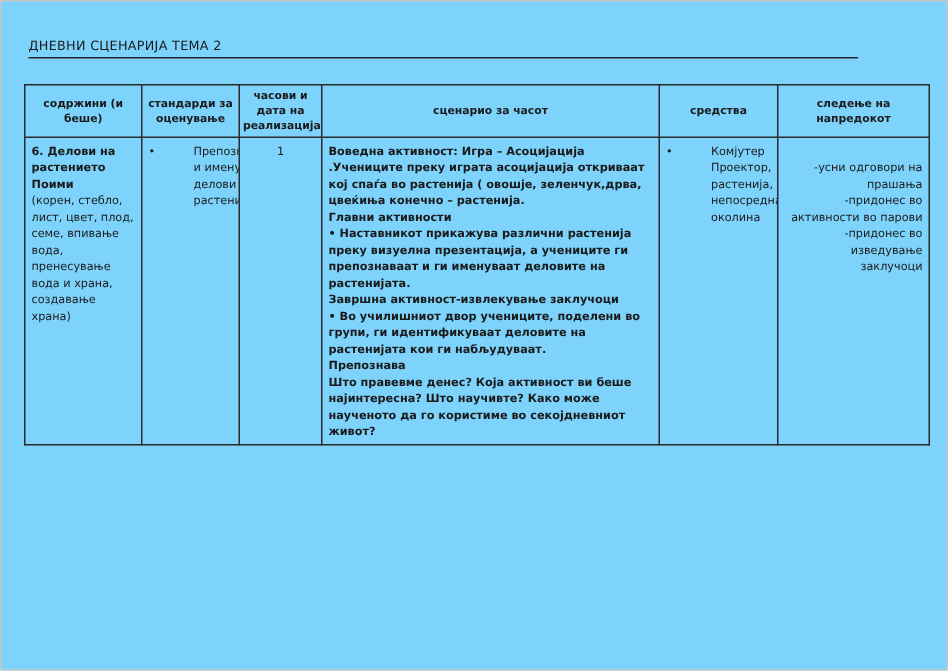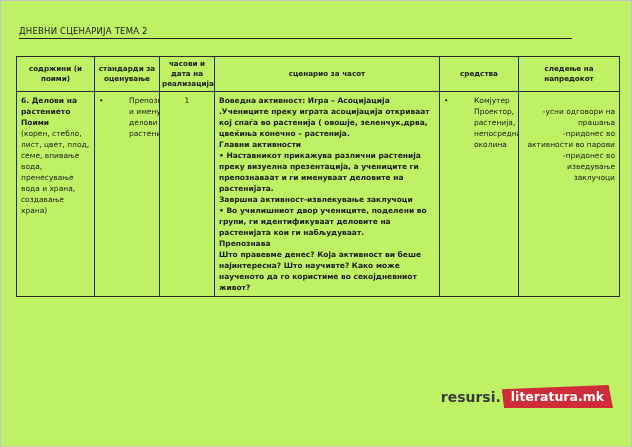--- a/index.html
+++ b/index.html
@@ -1,20 +1,20 @@
 <!DOCTYPE html>
 <html><head>
 <meta charset="utf-8">
 <style>
   html,body{margin:0;padding:0;background:#e9e9e9;}
   .page{
     position:relative;
     width:632px;height:447px;
     margin:0 auto;
-    background:#bef264;
+    background:#7dd3fc;
     border:1px solid #c6c6c6;
     box-sizing:border-box;
     font-family:"DejaVu Sans","Liberation Sans",sans-serif;
     color:#1a1a1a;
     overflow:hidden;
   }
 
   
   .doc-title{
     position:absolute;left:18px;top:25px;
@@ -101,21 +101,21 @@
     <colgroup>
       <col style="width:78px">
         <col style="width:65px">
         <col style="width:55px">
       <col style="width:225px">
         <col style="width:79px">
         <col style="width:101px">
     </colgroup>
     <thead>
       <tr>
-        <th>содржини (и поими)</th>
+        <th>содржини (и беше)</th>
         <th>стандарди за оценување</th>
         <th>часови и дата на реализација</th>
         <th>сценарио за часот</th>
         <th>средства</th>
         <th>следење на напредокот</th>
       </tr>
     </thead>
     <tbody>
       <tr>
 
@@ -157,18 +157,14 @@
           <div class="monitor-item">-усни одговори на прашања</div>
           <div class="monitor-item">-придонес во активности во парови</div>
           <div class="monitor-item">-придонес во изведување заклучоци</div>
         </td>
 
       </tr>
     </tbody>
   </table>
 
 
-  <div class="logo">
-    <span class="logo-prefix">resursi.</span>
-    <span class="logo-flag">literatura.mk</span>
-  </div>
 
 </div>
 
 </body></html>

